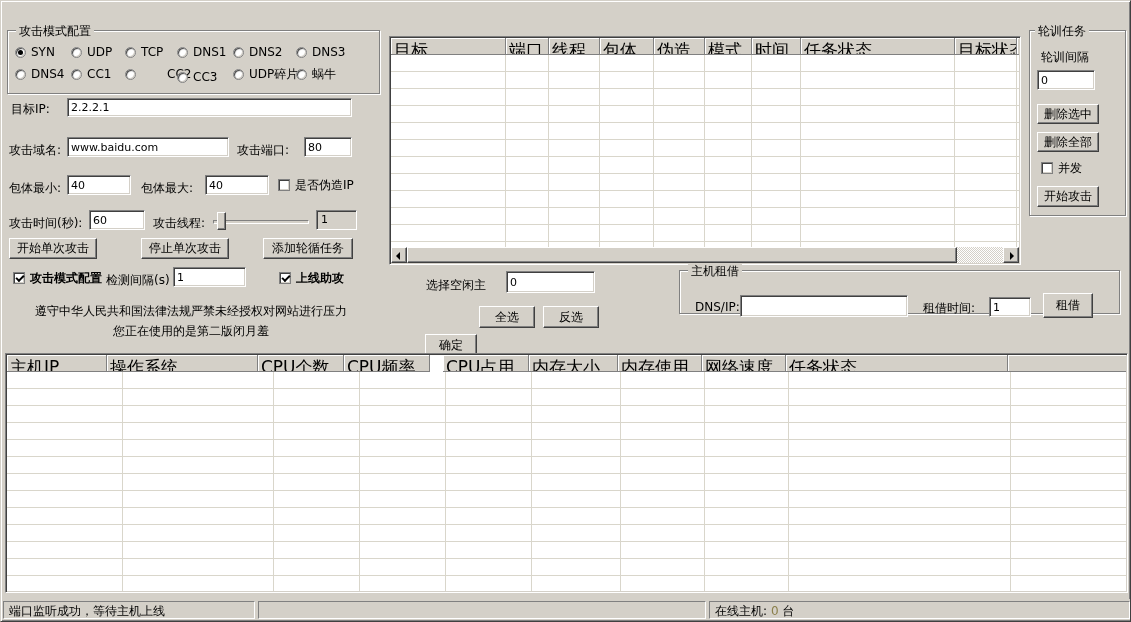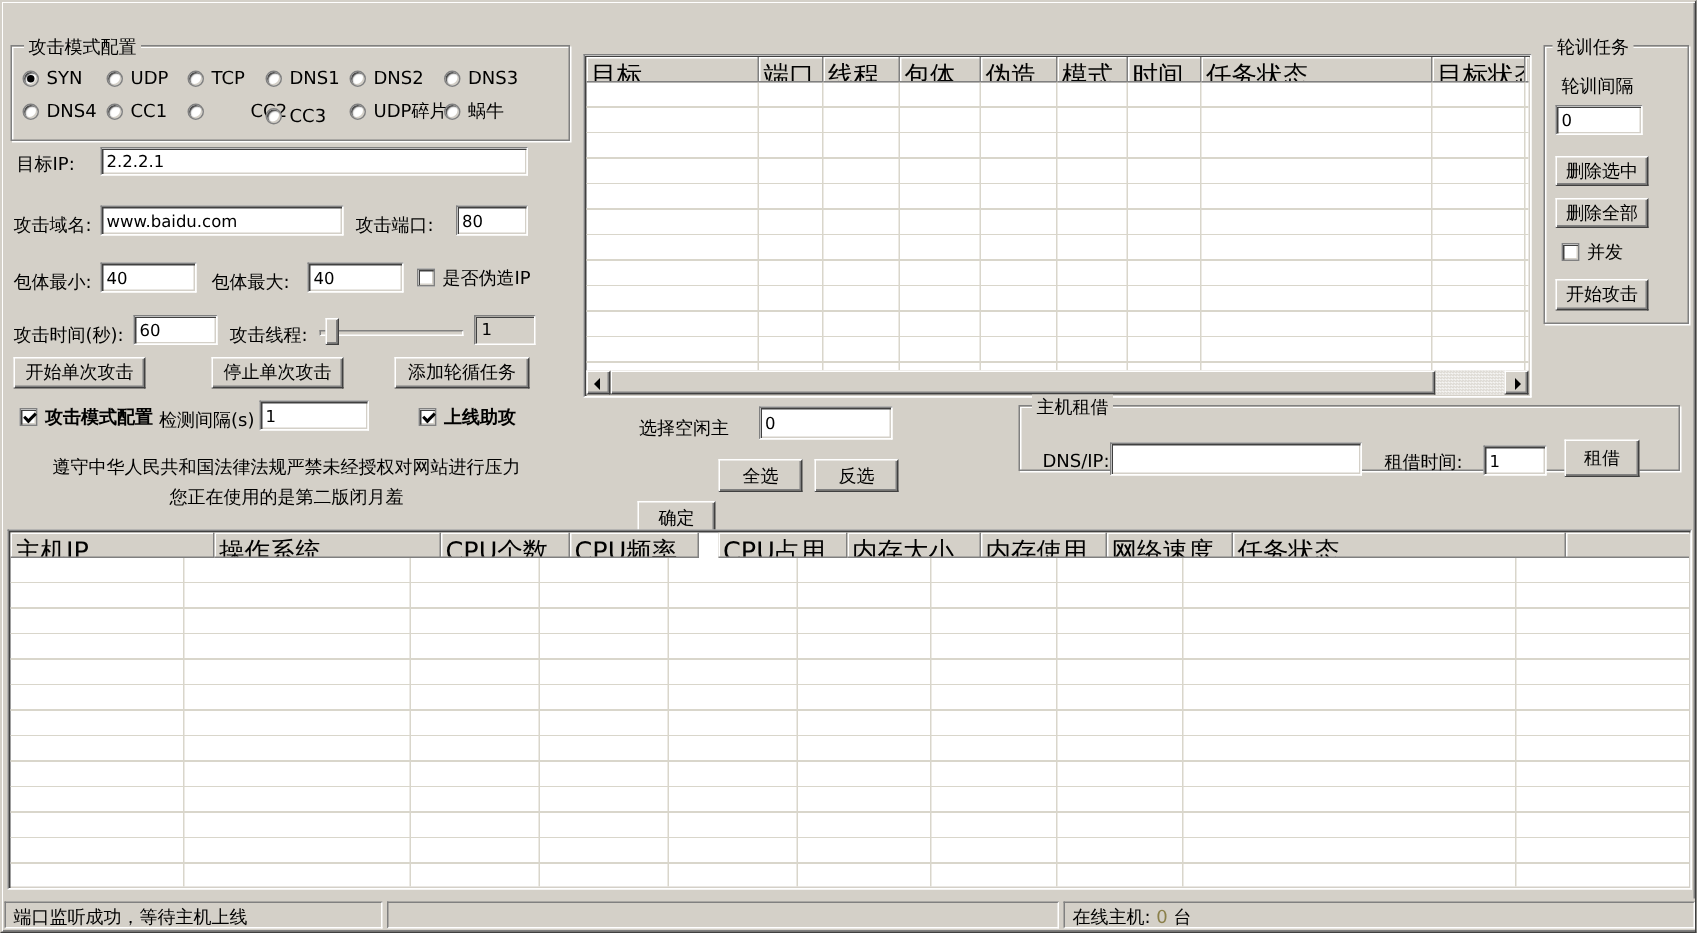--- a/index.html
+++ b/index.html
@@ -234,21 +234,21 @@
     <div class="legend">主机租借</div>
   </div>
   <div class="lbl abs" style="left:694px;top:299px;">DNS/IP:</div>
   <input class="field sunken abs" style="left: 739px; top: 294px; width: 168px; height: 22px;" type="text" value="">
   <div class="lbl abs" style="left:922px;top:299px;">租借时间:</div>
   <input class="field sunken abs" style="left: 988px; top: 296px; width: 42px; height: 20px;" type="text" value="1">
   <button class="raised abs" style="left:1042px;top:292px;width:50px;height:25px;">租借</button>
 
   <div class="lview" style="left:4px;top:352px;width:1123px;height:240px;">
     <div class="lv-head">
-      <div class="hcell" style="width:136px;">主机IP</div>
+      <div class="hcell" style="width:100px;">主机IP</div>
       <div class="hcell" style="width:151px;">操作系统</div>
       <div class="hcell" style="width:86px;">CPU个数</div>
       <div class="hcell" style="width:86px;">CPU频率</div>
       <div class="hcell" style="width:86px;margin-left:13px;">CPU占用</div>
       <div class="hcell" style="width:89px;">内存大小</div>
       <div class="hcell" style="width:84px;">内存使用</div>
       <div class="hcell" style="width:84px;">网络速度</div>
       <div class="hcell" style="width:222px;">任务状态</div>
       <div class="hfill"></div>
     </div>

